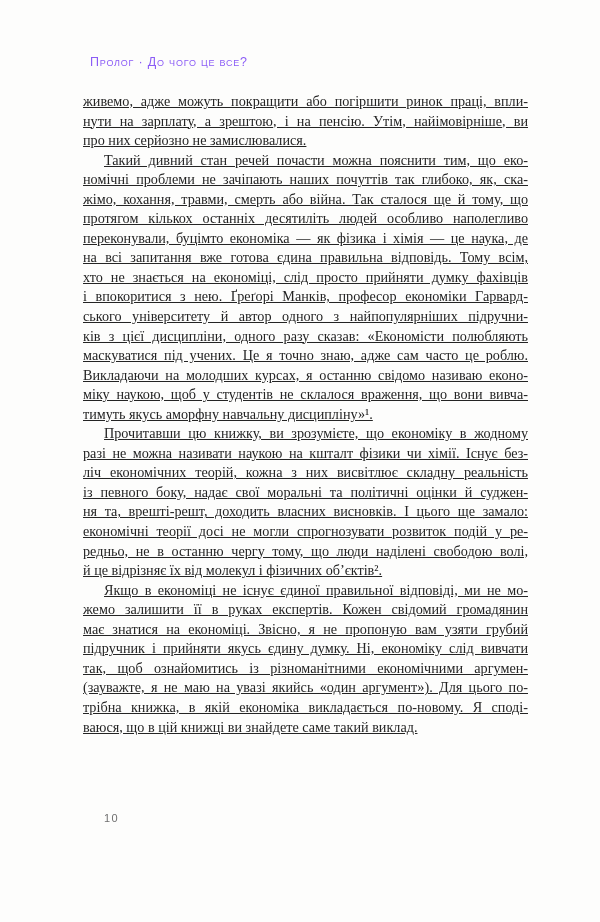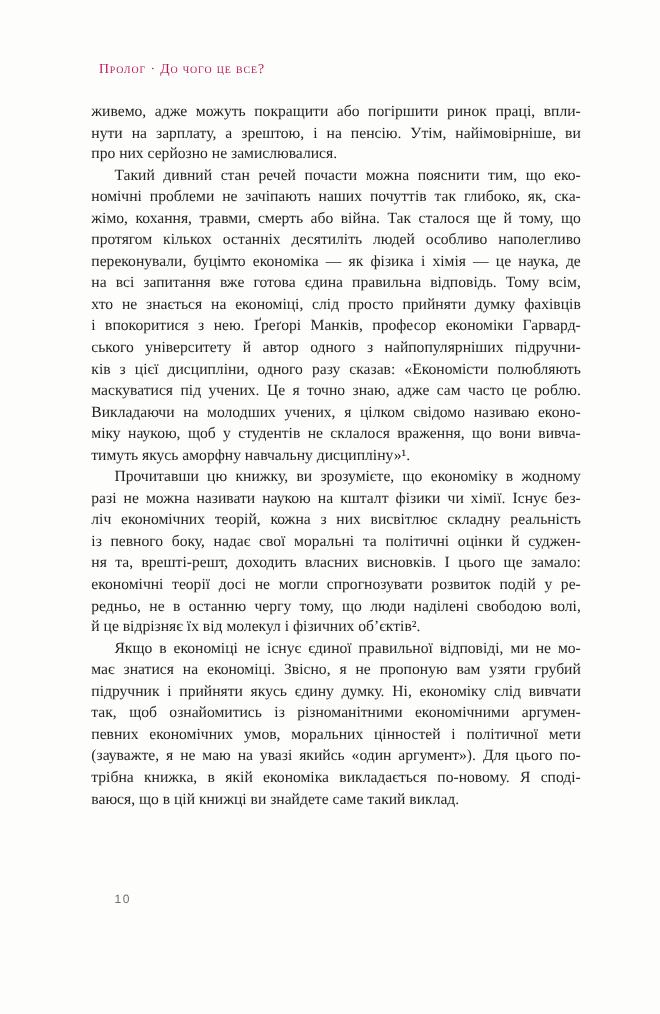--- a/index.html
+++ b/index.html
@@ -11,41 +11,42 @@
     position: relative;
     width: 600px;
     height: 922px;
     background: #fdfdfc;
     overflow: hidden;
   }
   .running-head {
     position: absolute;
     left: 90px;
     top: 55px;
-    font-family: Liberation Serif, serif;
+    font-family: Liberation Sans, sans-serif;
     font-variant: small-caps;
     font-size: 12.5px;
     letter-spacing: 0.8px;
-    color: #be185d;
+    color: #8b5cf6;
     white-space: nowrap;
   }
   .text-block {
     position: absolute;
     left: 83px;
     top: 92px;
     width: 445px;
     font-family: "Liberation Serif", "DejaVu Serif", serif;
     font-size: 14.2px;
     line-height: 19.55px;
     color: #242424;
   }
   .para { margin: 0; padding: 0; }
   .line {
     text-align: justify;
     text-align-last: justify;
+    text-decoration: underline;
   }
   .line.last {
     text-align-last: left;
   }
   .para.indented .line:first-child {
     text-indent: 21px;
   }
   .folio {
     position: absolute;
     left: 104px;
@@ -73,40 +74,40 @@
         <div class="line">номічні проблеми не зачіпають наших почуттів так глибоко, як, ска-</div>
         <div class="line">жімо, кохання, травми, смерть або війна. Так сталося ще й тому, що</div>
         <div class="line">протягом кількох останніх десятиліть людей особливо наполегливо</div>
         <div class="line">переконували, буцімто економіка — як фізика і хімія — це наука, де</div>
         <div class="line">на всі запитання вже готова єдина правильна відповідь. Тому всім,</div>
         <div class="line">хто не знається на економіці, слід просто прийняти думку фахівців</div>
         <div class="line">і впокоритися з нею. Ґреґорі Манків, професор економіки Гарвард-</div>
         <div class="line">ського університету й автор одного з найпопулярніших підручни-</div>
         <div class="line">ків з цієї дисципліни, одного разу сказав: «Економісти полюбляють</div>
         <div class="line">маскуватися під учених. Це я точно знаю, адже сам часто це роблю.</div>
-        <div class="line">Викладаючи на молодших учених, я цілком свідомо називаю еконо-</div>
+        <div class="line">Викладаючи на молодших курсах, я останню свідомо називаю еконо-</div>
         <div class="line">міку наукою, щоб у студентів не склалося враження, що вони вивча-</div>
         <div class="line last">тимуть якусь аморфну навчальну дисципліну»¹.</div>
       </div>
       <div class="para indented">
         <div class="line">Прочитавши цю книжку, ви зрозумієте, що економіку в жодному</div>
         <div class="line">разі не можна називати наукою на кшталт фізики чи хімії. Існує без-</div>
         <div class="line">ліч економічних теорій, кожна з них висвітлює складну реальність</div>
         <div class="line">із певного боку, надає свої моральні та політичні оцінки й суджен-</div>
         <div class="line">ня та, врешті-решт, доходить власних висновків. І цього ще замало:</div>
         <div class="line">економічні теорії досі не могли спрогнозувати розвиток подій у ре-</div>
         <div class="line">редньо, не в останню чергу тому, що люди наділені свободою волі,</div>
         <div class="line last">й це відрізняє їх від молекул і фізичних об’єктів².</div>
       </div>
       <div class="para indented">
         <div class="line">Якщо в економіці не існує єдиної правильної відповіді, ми не мо-</div>
+        <div class="line">жемо залишити її в руках експертів. Кожен свідомий громадянин</div>
         <div class="line">має знатися на економіці. Звісно, я не пропоную вам узяти грубий</div>
         <div class="line">підручник і прийняти якусь єдину думку. Ні, економіку слід вивчати</div>
         <div class="line">так, щоб ознайомитись із різноманітними економічними аргумен-</div>
-        <div class="line">певних економічних умов, моральних цінностей і політичної мети</div>
         <div class="line">(зауважте, я не маю на увазі якийсь «один аргумент»). Для цього по-</div>
         <div class="line">трібна книжка, в якій економіка викладається по-новому. Я споді-</div>
         <div class="line last">ваюся, що в цій книжці ви знайдете саме такий виклад.</div>
       </div>
     </div>
 
   <div class="folio">10</div>
 </div>
 
 </body></html>

